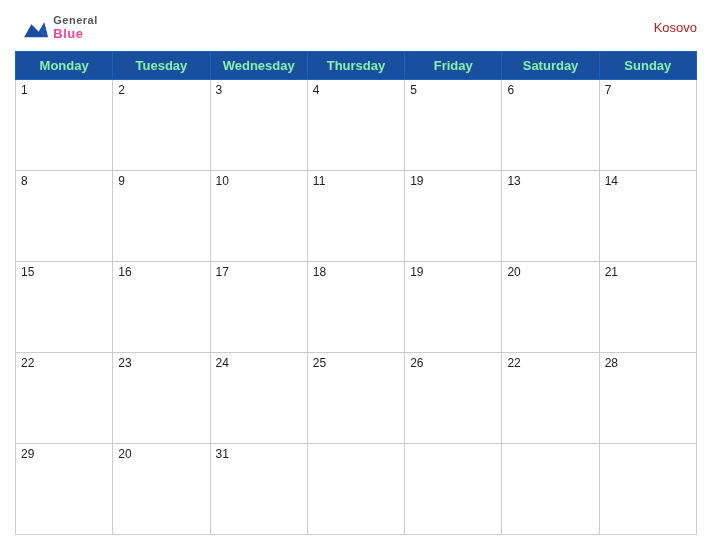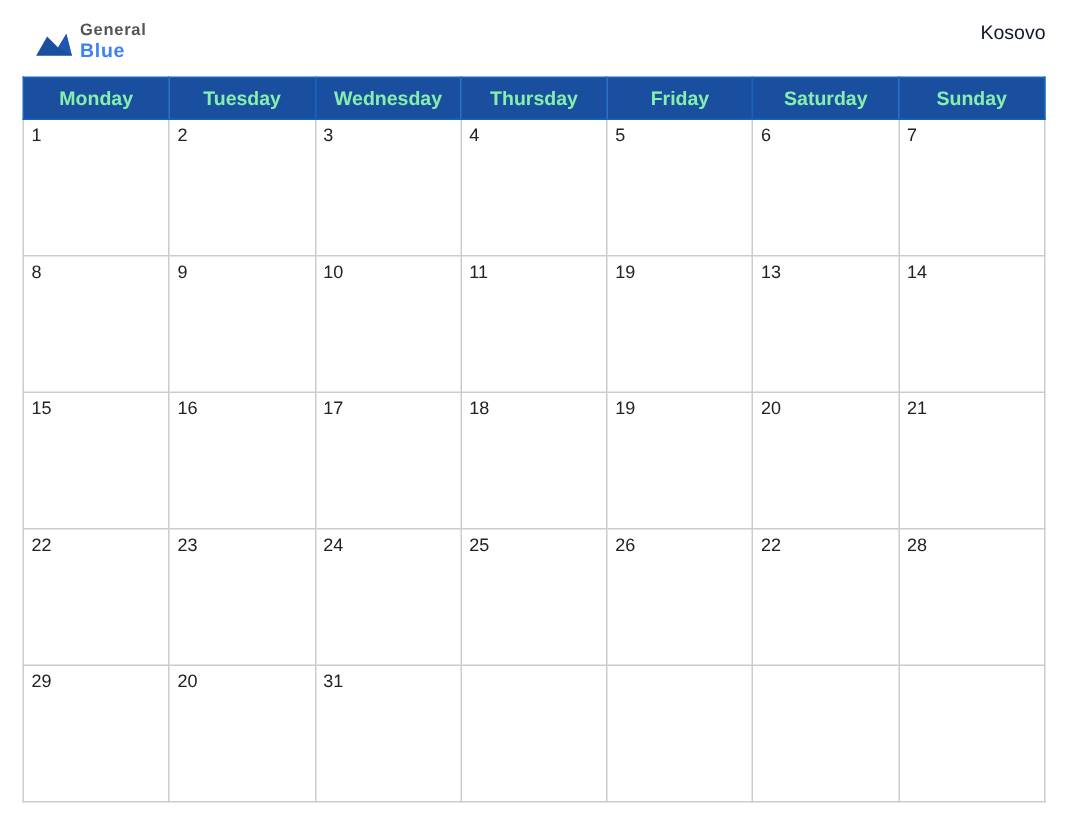--- a/index.html
+++ b/index.html
@@ -8,20 +8,21 @@
       height: 550px;
       font-family: Arial, sans-serif;
       background: #fff;
       display: flex;
       flex-direction: column;
       padding: 10px 15px 15px 15px;
     }
 
     .header {
       display: flex;
+      align-items: center;
       justify-content: space-between;
       margin-bottom: 6px;
       padding: 4px 0;
     }
 
     .logo-area {
       display: flex;
       flex-direction: column;
       align-items: center;
       width: 90px;
@@ -29,21 +30,21 @@
 
     .logo-text-general {
       font-size: 11px;
       color: #555;
       font-weight: bold;
       letter-spacing: 0.5px;
     }
 
     .logo-text-blue {
       font-size: 13px;
-      color: #3b82f6;
+      color: #ec4899;
       font-weight: bold;
       letter-spacing: 0.5px;
     }
 
     .logo-icon {
       width: 28px;
       height: 22px;
       margin-bottom: 0px;
     }
 
@@ -60,21 +61,21 @@
 
     .title-area h1 {
       font-size: 28px;
       color: #1a4fa0;
       font-weight: normal;
       letter-spacing: 0.5px;
     }
 
     .country-label {
       font-size: 13px;
-      color: #0f172a;
+      color: #b91c1c;
       width: 90px;
       text-align: right;
     }
 
     .calendar {
       width: 100%;
       flex: 1;
       border-collapse: collapse;
       border: 1px solid #1a4fa0;
     }

